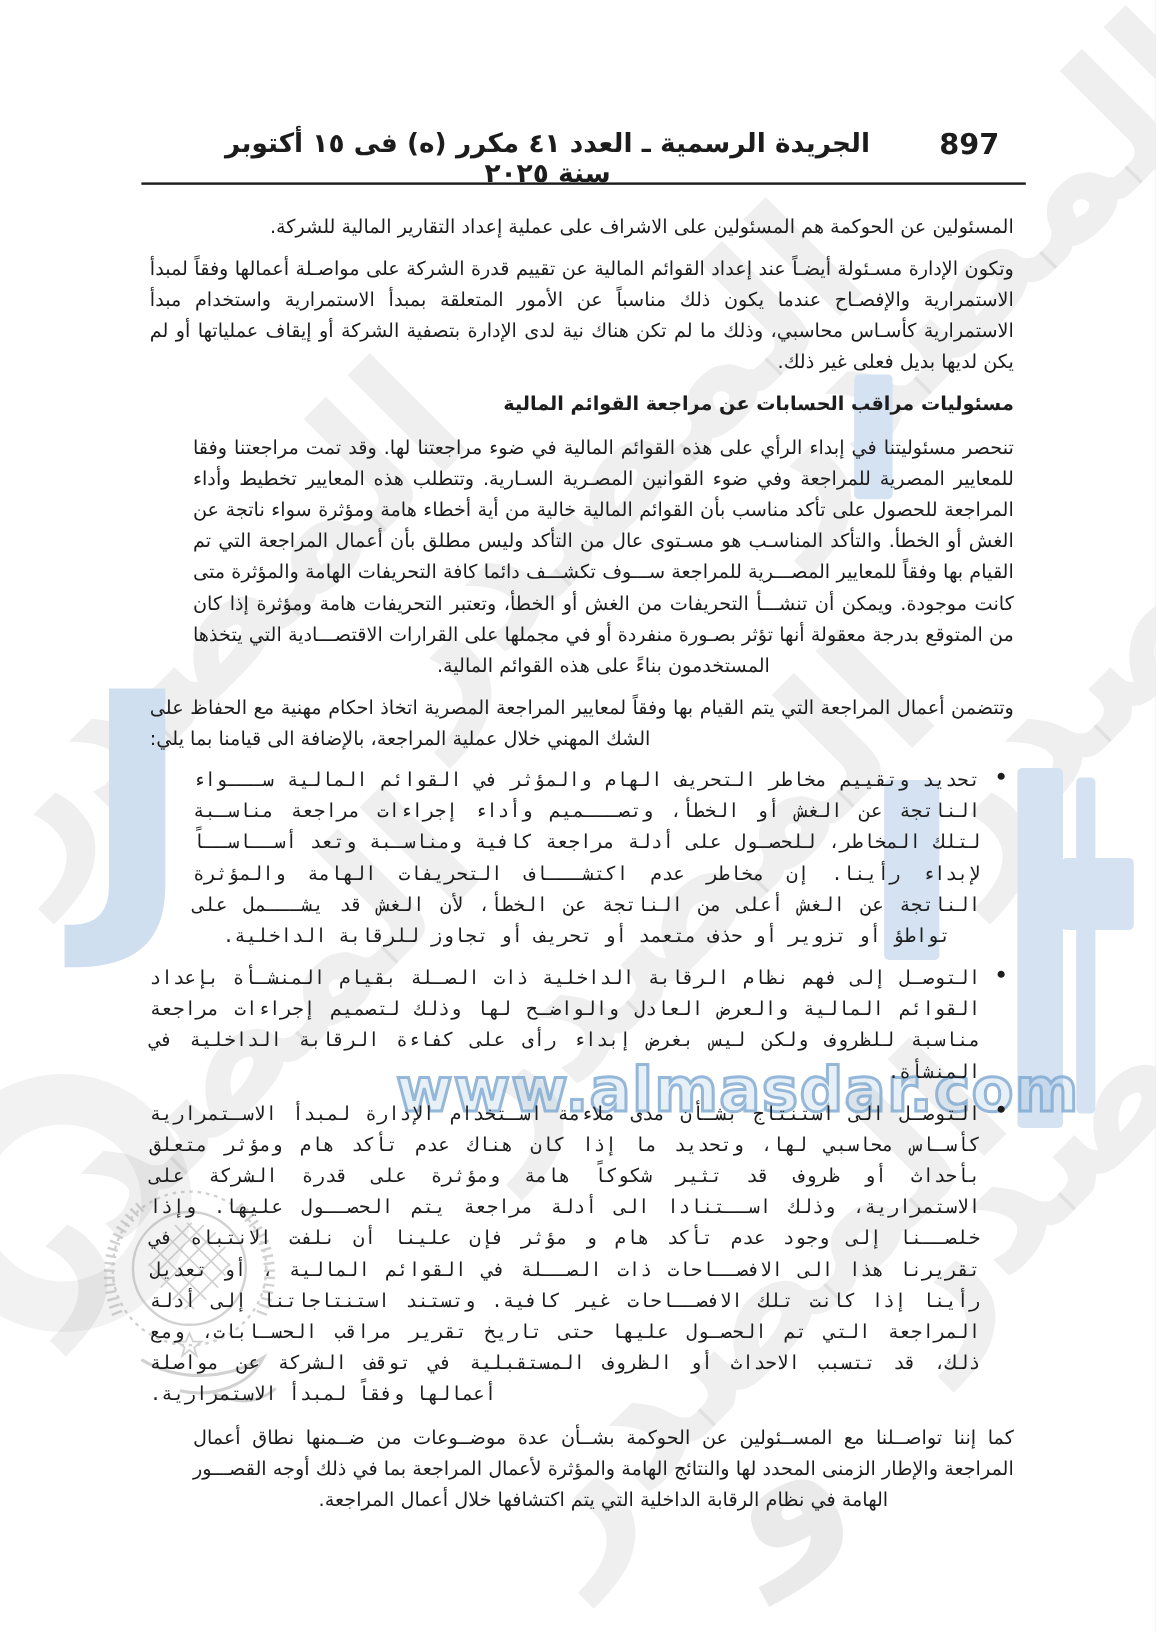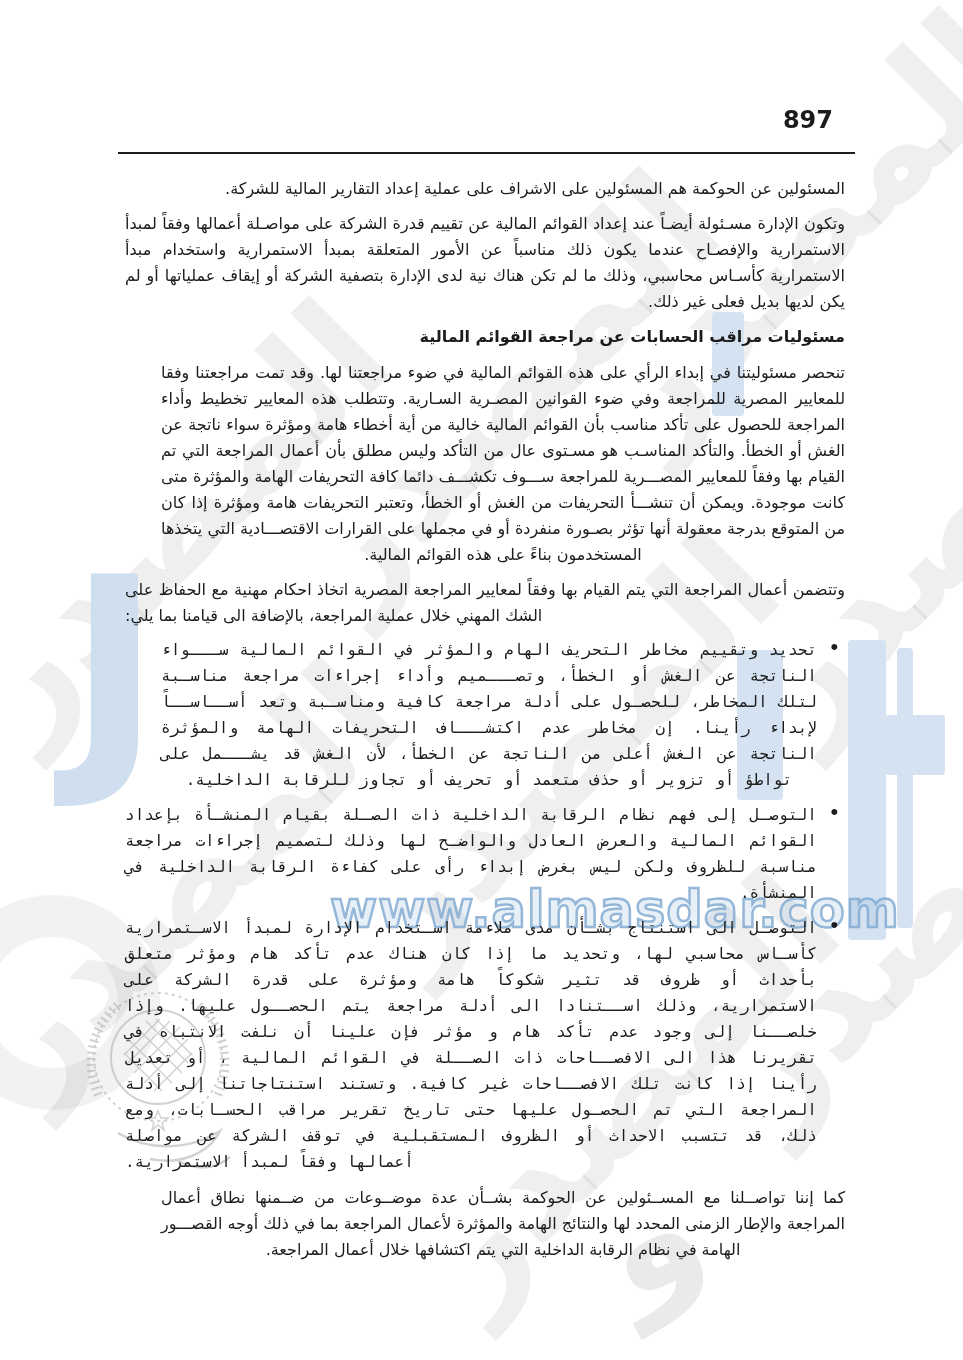--- a/index.html
+++ b/index.html
@@ -140,20 +140,21 @@
 
         <path d="M100,146 L103,153 L110,153 L104,158 L106,165 L100,160 L94,165 L96,158 L90,153 L97,153 Z" stroke-width="1.5"></path>
 
         <path d="M60,168 C90,186 130,186 162,166 C150,190 120,200 92,194" stroke-width="2.5"></path>
         <path d="M120,196 C140,206 158,204 172,192" stroke-width="2.5"></path>
       </g>
     </svg>
   </div>
 
   <div class="header">
+    <div class="header-title">الجريدة الرسمية ـ العدد ٤١ مكرر (ه) فى ١٥ أكتوبر سنة ٢٠٢٥</div>
     <div class="header-page-number">897</div>
   </div>
   <div class="header-rule"></div>
 
   <div class="content">
     <p>المسئولين عن الحوكمة هم المسئولين على الاشراف على عملية إعداد التقارير المالية للشركة.</p>
     <p>وتكون الإدارة مسـئولة أيضـاً عند إعداد القوائم المالية عن تقييم قدرة الشركة على مواصـلة أعمالها وفقاً لمبدأ الاستمرارية والإفصـاح عندما يكون ذلك مناسباً عن الأمور المتعلقة بمبدأ الاستمرارية واستخدام مبدأ الاستمرارية كأسـاس محاسبي، وذلك ما لم تكن هناك نية لدى الإدارة بتصفية الشركة أو إيقاف عملياتها أو لم يكن لديها بديل فعلى غير ذلك.</p>
 
     <div class="section-heading">مسئوليات مراقب الحسابات عن مراجعة القوائم المالية</div>
 

